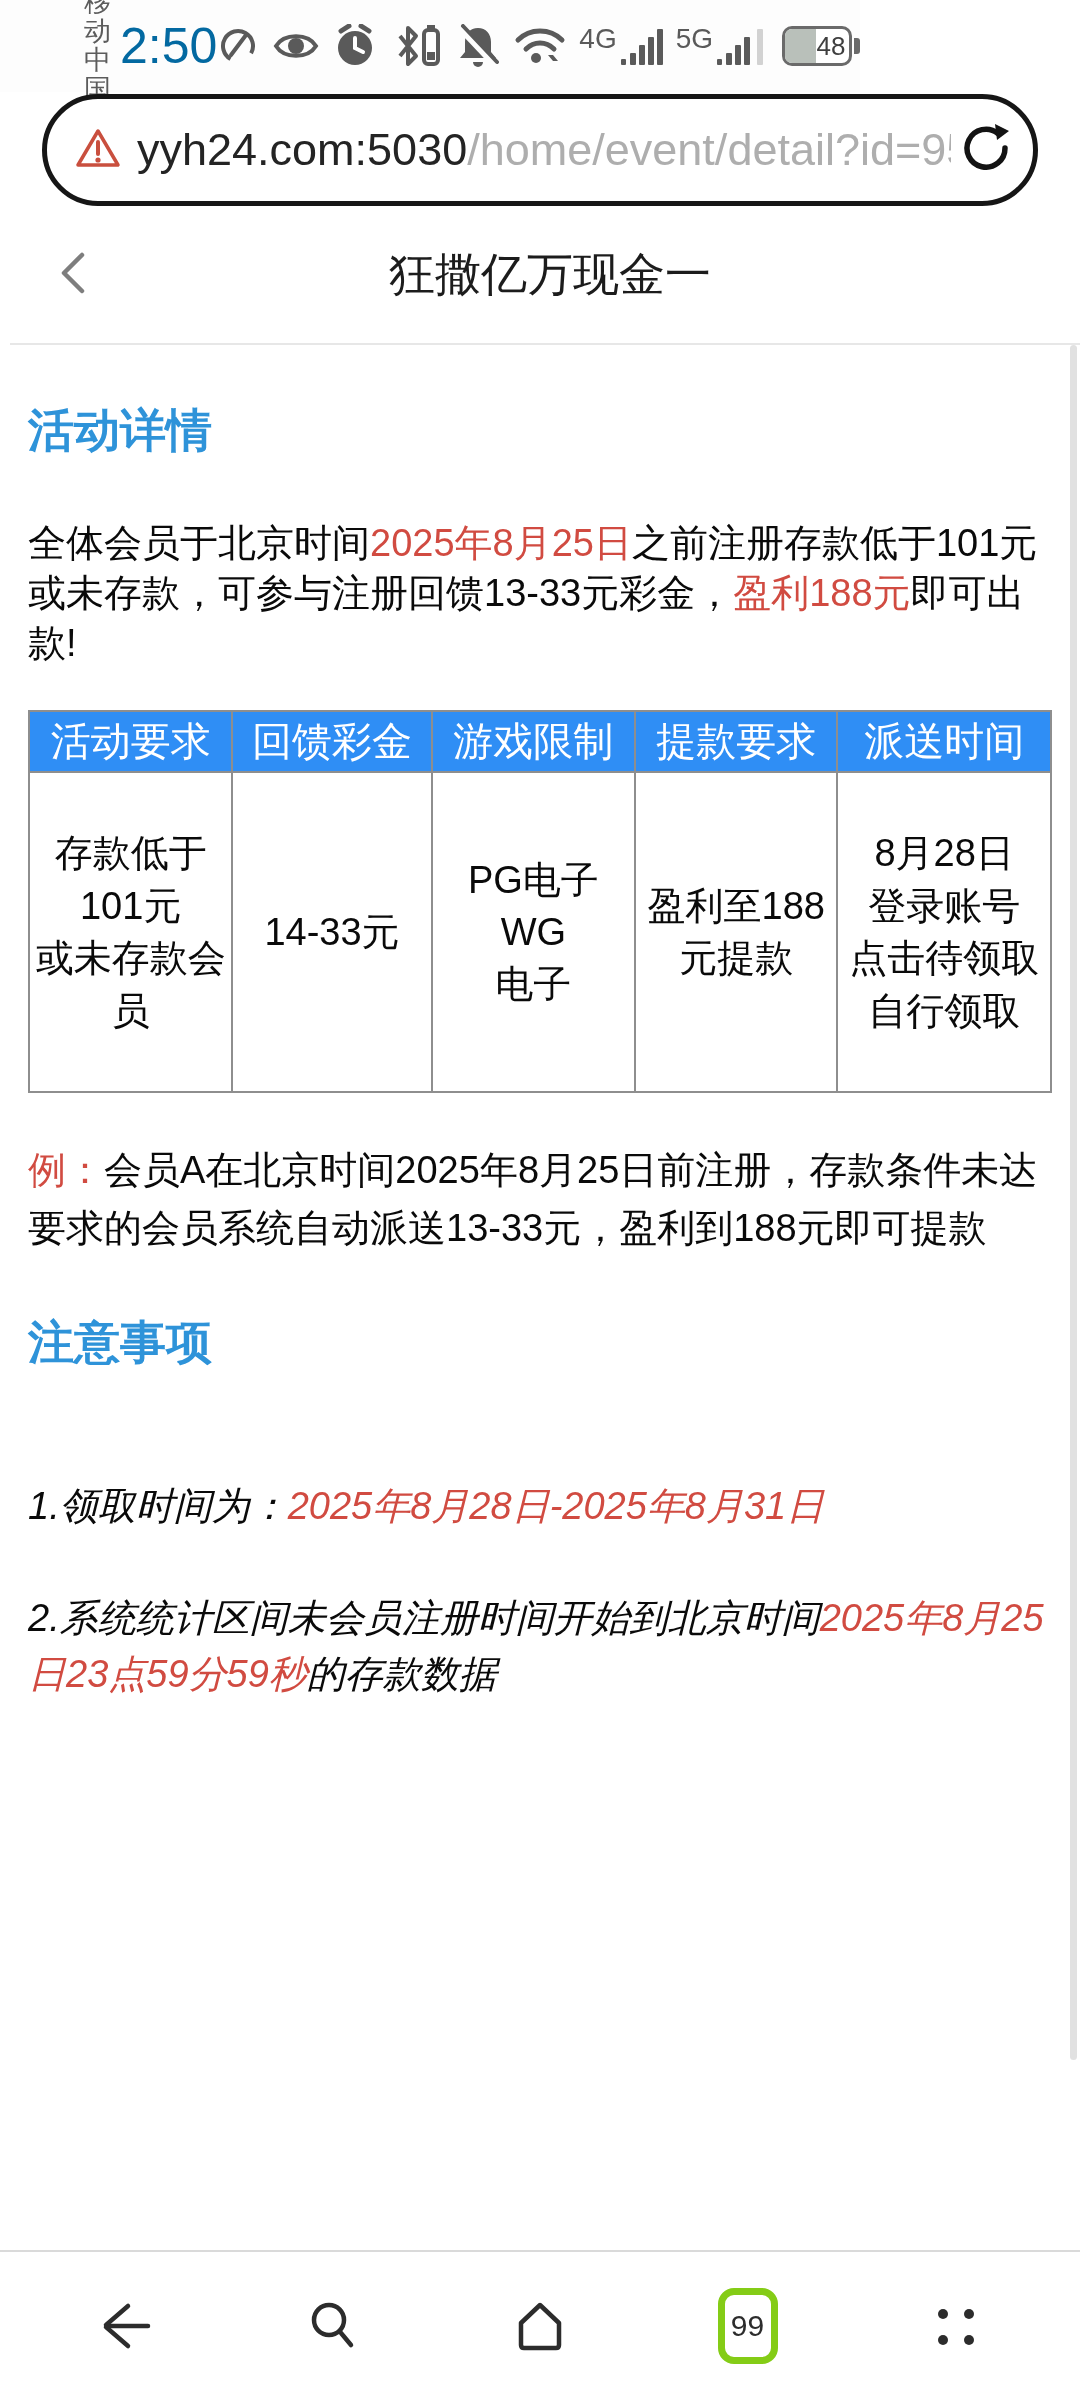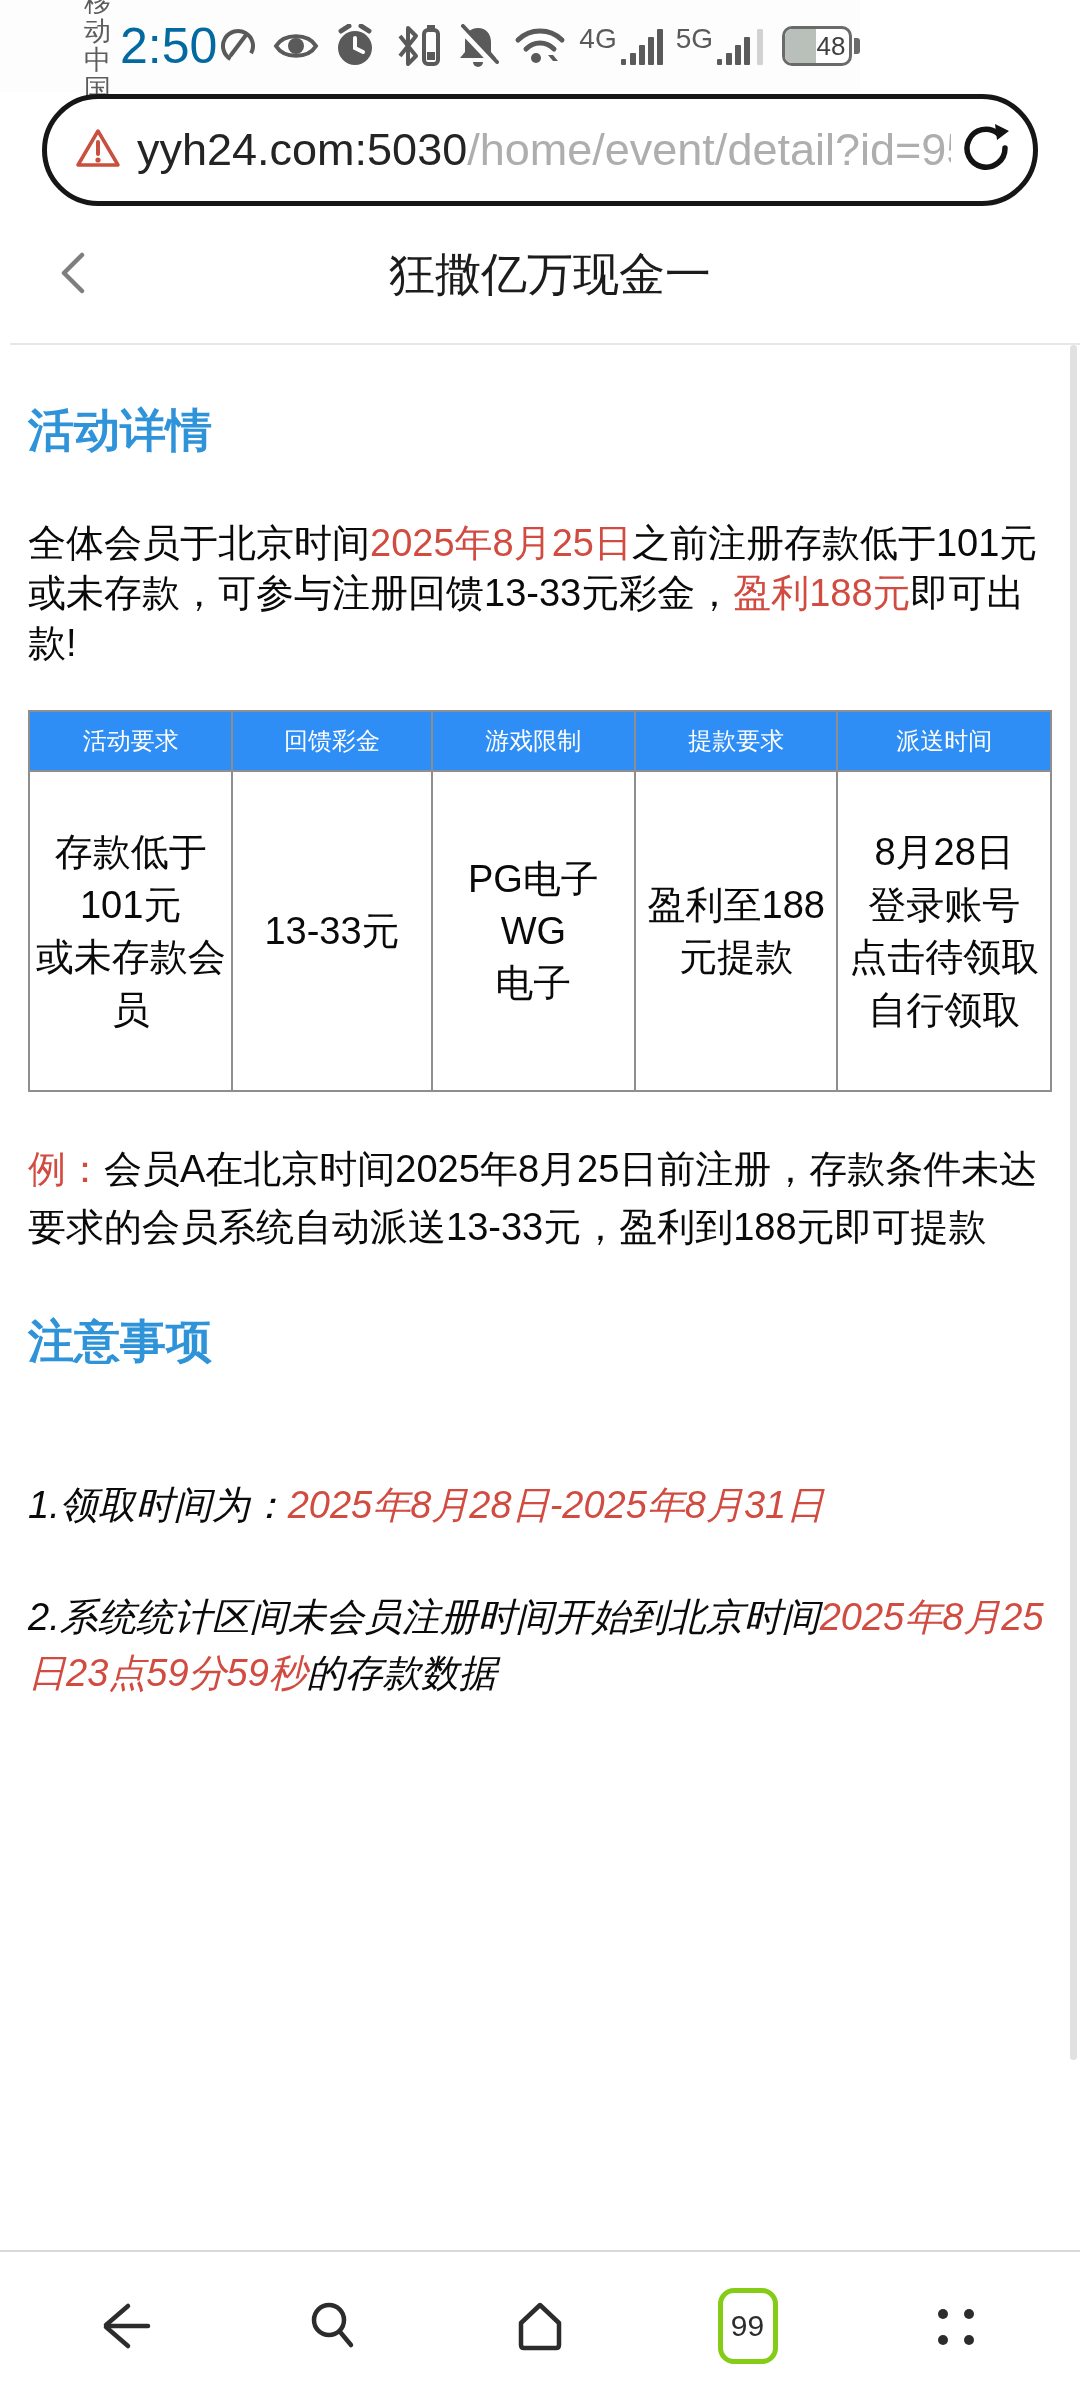--- a/index.html
+++ b/index.html
@@ -60,21 +60,21 @@
   .para{
     font-size:38px;line-height:50px;color:#0a0a0a;margin:60px 0 0 0;white-space:pre-line;
   }
   .red{color:#d14b41;}
   
   table.promo{
     width:100%;border-collapse:collapse;margin-top:42px;table-layout:fixed;
   }
   table.promo th,table.promo td{border:2px solid #8e8e8e;}
   table.promo th{
-    background:#2f8ef5;color:#ffffff;font-size:24px;font-weight:400;
+    background:#2f8ef5;color:#ffffff;font-size:40px;font-weight:400;
     height:54px;text-align:center;padding:2px 0;
   }
   table.promo td{
     height:320px;text-align:center;vertical-align:middle;
     font-size:38px;line-height:1.38;color:#0a0a0a;white-space:pre-line;padding:2px 4px;
     box-sizing:border-box;
   }
   .example{margin-top:48px;line-height:58px;}
   .notes{margin-top:52px;line-height:56px;font-style:italic;}
   .note-line{white-space:pre-line;}
@@ -84,21 +84,21 @@
     background:#e1e1e1;border-radius:4px;
   }
   
   .bottom-nav{
     position:absolute;left:0;bottom:0;width:1080px;height:150px;
     background:#ffffff;border-top:2px solid #dadada;box-sizing:border-box;
     display:flex;align-items:center;justify-content:space-between;padding:0 80px;
   }
   .nav-btn{display:flex;align-items:center;justify-content:center;width:90px;height:90px;}
   .tab-counter{
-    position:relative;width:60px;height:76px;border:5px solid #84cc16;border-radius:16px;
+    position:relative;width:60px;height:76px;border:7px solid #84cc16;border-radius:16px;
     display:flex;align-items:center;justify-content:center;box-sizing:border-box;
   }
   .tab-counter span{font-size:30px;color:#2c2c2c;}
 </style>
 </head>
 <body>
 
 <div class="status-bar">
   <div class="carrier">
     <div>中国移动</div>
@@ -237,21 +237,21 @@
         <th>提款要求</th>
         <th>派送时间</th>
       </tr>
     </thead>
     <tbody>
       <tr>
         <td>存款低于
 101元
 或未存款会
 员</td>
-        <td>13-33元</td>
+        <td>14-33元</td>
         <td>PG电子 WG
 电子</td>
         <td>盈利至188
 元提款</td>
         <td>8月28日
 登录账号
 点击待领取
 自行领取</td>
       </tr>
     </tbody>

